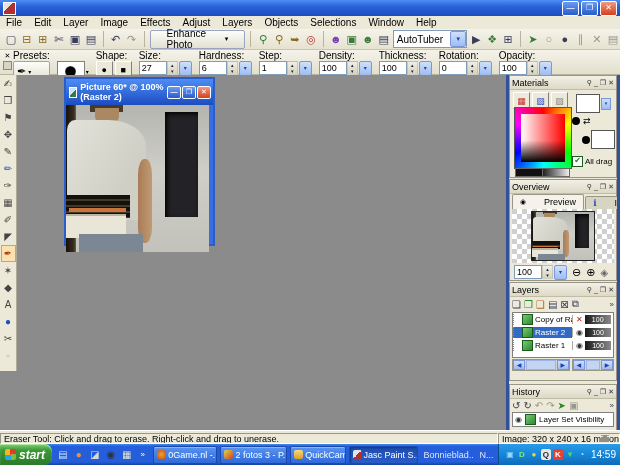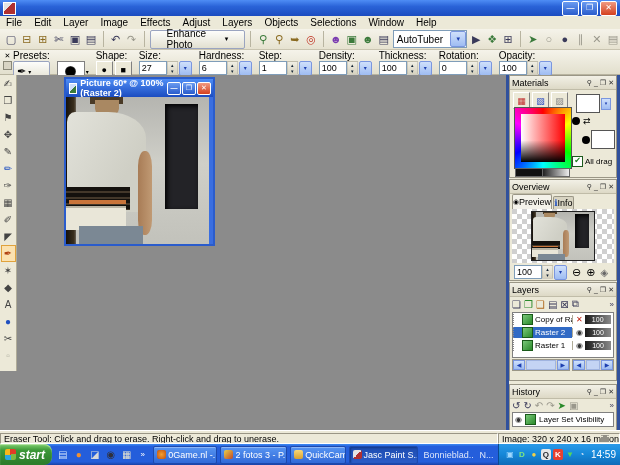--- a/index.html
+++ b/index.html
@@ -51,21 +51,21 @@
   
   .workspace{left:0;top:75px;width:620px;height:355px;background:#8b8b8b;}
   .toolpal{position:absolute;left:0;top:0;width:16px;height:296px;background:#ece9d8;border-right:1px solid #b0ac98;
            display:flex;flex-direction:column;align-items:center;}
   .tool{width:15px;height:17px;display:flex;align-items:center;justify-content:center;font-size:10px;color:#444;}
   .tool.sel{border:1px solid #e0a23c;background:#fbe2b0;box-sizing:border-box;color:#b04010;}
   .tool.blue{color:#2050c0;} .tool.dis{color:#aaa89a;}
   .splitter{position:absolute;left:506px;top:0;width:3px;height:355px;background:#31519c;}
   
   .imgwin{position:absolute;left:64px;top:2px;width:147px;height:165px;border:2px solid #2a5ccc;background:#3a6ee0;}
-  .iwtitle{height:18px;background:linear-gradient(180deg,#4e8df5,#1b4cc0);display:flex;align-items:center;color:#fff;
+  .iwtitle{height:26px;background:linear-gradient(180deg,#4e8df5,#1b4cc0);display:flex;align-items:center;color:#fff;
            font-weight:bold;font-size:9px;}
   .iwicon{width:9px;height:9px;margin:0 3px;background:linear-gradient(135deg,#cfe0fb 50%,#3a7a3a 50%);border:1px solid #fff;}
   .iwbtns{margin-left:auto;display:flex;gap:1px;padding-right:2px;}
   .iwb{width:12px;height:11px;border:1px solid #fff;border-radius:2px;font-size:7px;line-height:10px;text-align:center;color:#fff;
        background:linear-gradient(180deg,#6a9bf0,#2a5ccc);}
   .iwb.close{background:linear-gradient(180deg,#f09a82,#d4401e);}
   
   .photo{position:relative;overflow:hidden;background:linear-gradient(180deg,#b5b5b0,#cfcfc8 45%,#c2c2bb);}
   .photo>div{position:absolute;}
   .ph-left{left:0;top:0;width:7%;height:100%;background:linear-gradient(90deg,#16110b,#3a2f1e 80%,#6a6257);}
@@ -85,22 +85,22 @@
   
   .dock{position:absolute;left:509px;top:0;width:108px;height:355px;background:#ece9d8;}
   .dockbar{position:absolute;left:617px;top:0;width:3px;height:355px;background:#31519c;}
   .panel{position:absolute;left:0;width:108px;background:#ece9d8;border:1px solid #9a9686;box-sizing:border-box;}
   .phead{height:13px;display:flex;align-items:center;background:linear-gradient(180deg,#f2f0e6,#ddd9c6);
          border-bottom:1px solid #c0bca8;font-size:9px;padding:0 2px;}
   .phbtns{margin-left:auto;display:flex;gap:2px;font-size:7px;color:#333;}
   .ptool{display:flex;align-items:center;gap:3px;padding:1px 2px;font-size:10px;color:#3a3a5a;}
   .ptool .chev{margin-left:auto;font-size:8px;}
   .tabrow{display:flex;align-items:flex-end;height:15px;padding-left:2px;gap:1px;}
-  .ptab{border:1px solid #9a9686;border-bottom:none;background:#d8d4c2;padding:0 0;height:12px;font-size:9px;
-        display:flex;align-items:center;gap:0;border-radius:2px 2px 0 0;}
+  .ptab{border:1px solid #9a9686;border-bottom:none;background:#d8d4c2;padding:0 7px;height:12px;font-size:9px;
+        display:flex;align-items:center;gap:18px;border-radius:2px 2px 0 0;}
   .ptab.active{background:#f4f2ea;height:14px;}
   .checker{background:conic-gradient(#fff 25%,#cfcfcf 0 50%,#fff 0 75%,#cfcfcf 0) 0 0/10px 10px;}
   .hscroll{display:flex;align-items:center;height:10px;background:#d8d4c4;border:1px solid #9a9686;}
   .hsbtn{width:10px;height:8px;font-size:6px;line-height:8px;text-align:center;background:linear-gradient(180deg,#cfe0fb,#9ebcf2);
          border:1px solid #7a96df;color:#1d3fb0;}
   .hstrack{flex:1;height:8px;background:#c4d4f4;margin:0 1px;border:1px solid #a0b4e0;}
   .lrow{display:flex;align-items:center;height:13px;font-size:8px;}
   .lname{display:flex;align-items:center;gap:2px;width:59px;overflow:hidden;white-space:nowrap;padding-left:8px;box-sizing:border-box;
          border-left:1px dotted #888;}
   .lico{width:9px;height:9px;background:linear-gradient(135deg,#7ac87a,#2a8a2a);border:1px solid #1a5a1a;flex:0 0 9px;}

